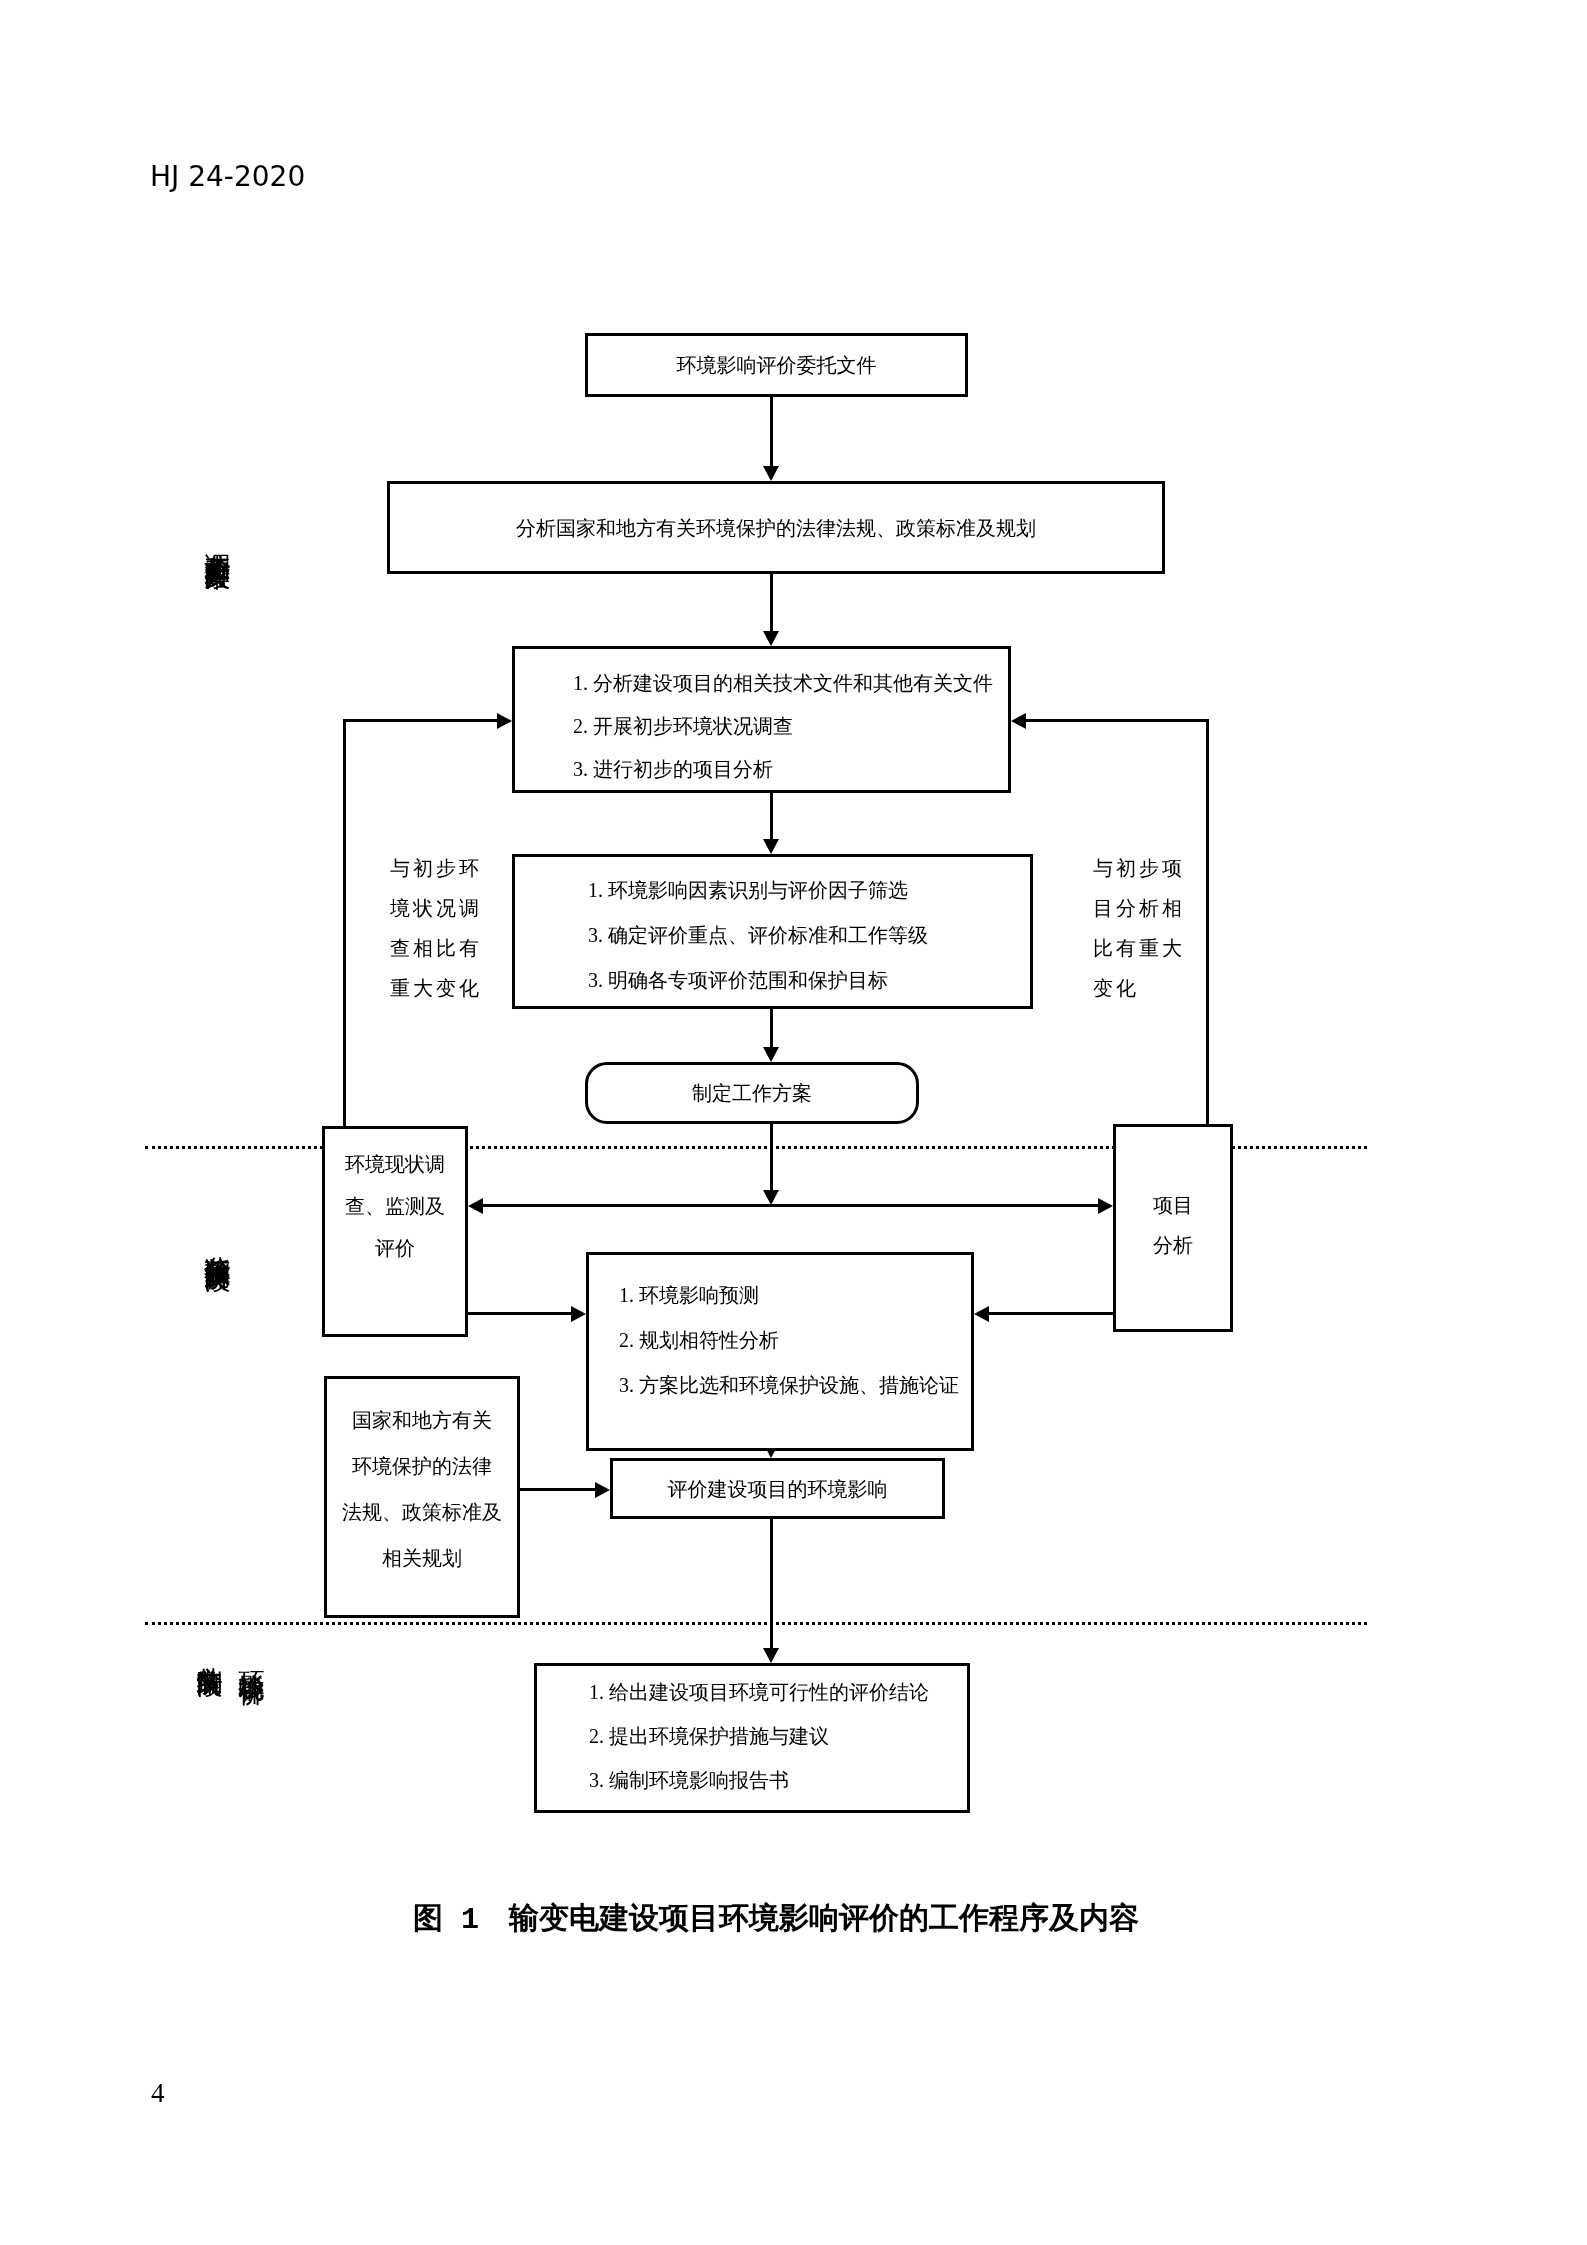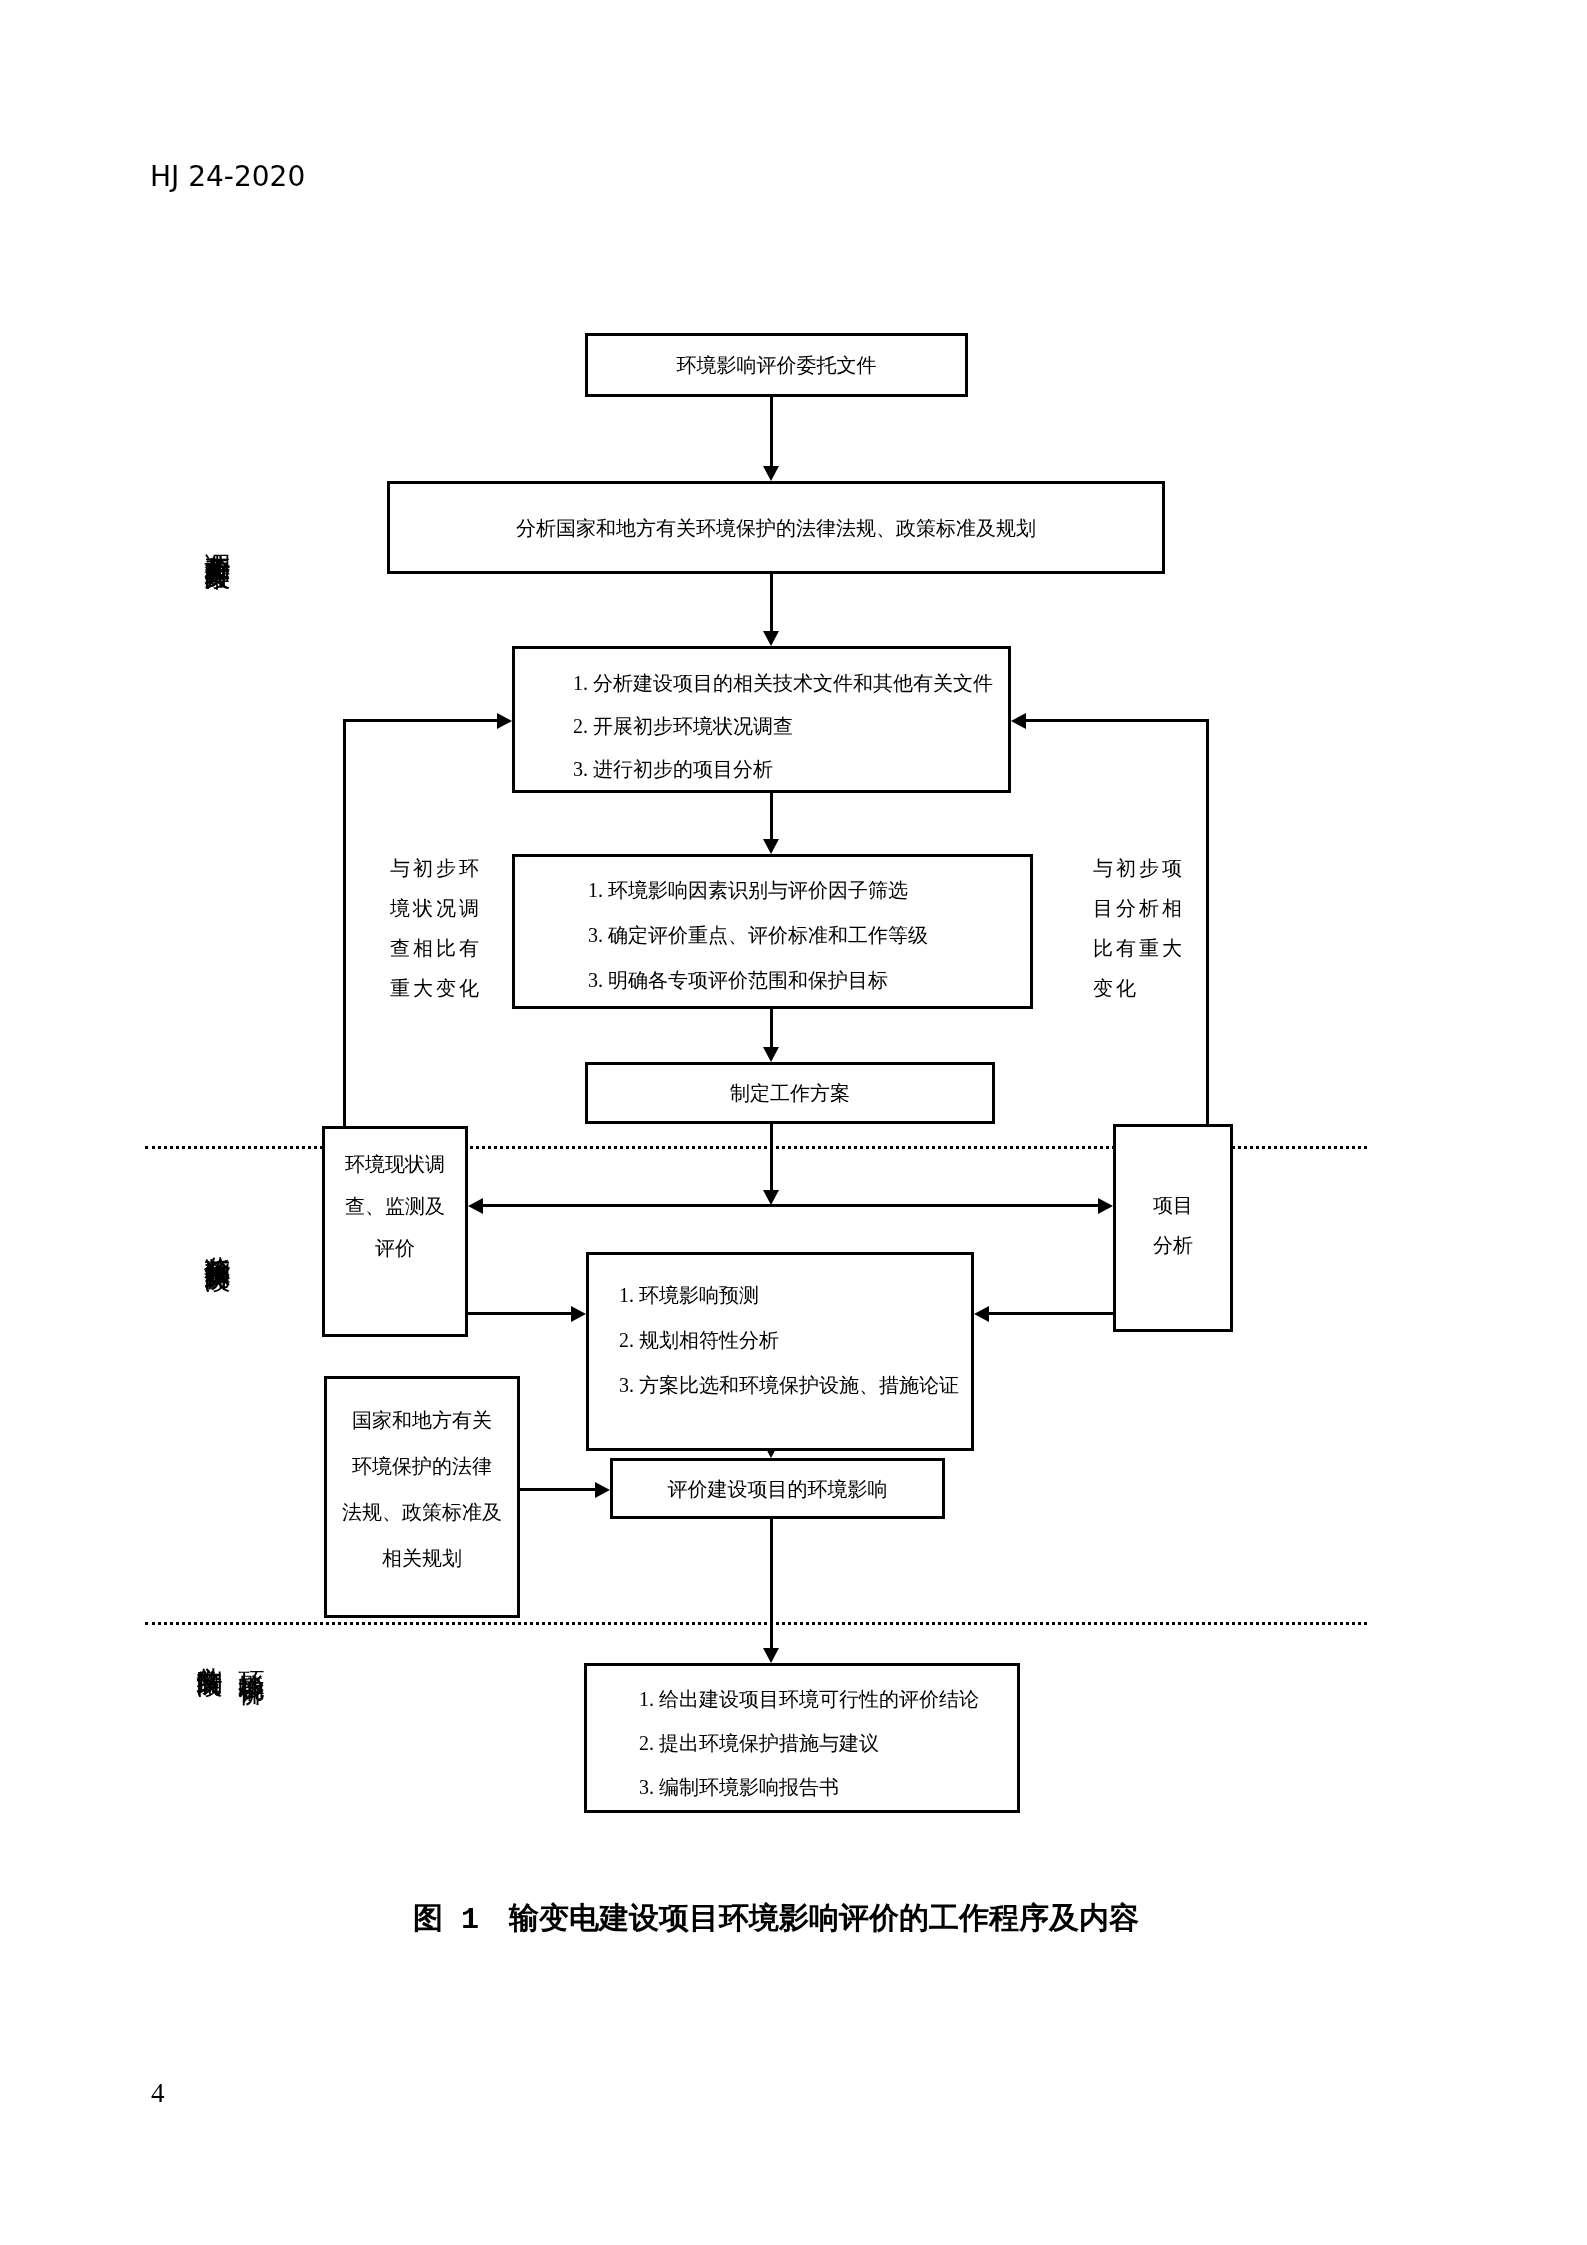--- a/index.html
+++ b/index.html
@@ -99,21 +99,21 @@
     <div class="item" style="height:43px;">2. 开展初步环境状况调查</div>
     <div class="item" style="height:43px;">3. 进行初步的项目分析</div>
   </div>
 
   <div class="box" style="left:512px;top:854px;width:521px;height:155px;padding:10px 0 0 73px;">
     <div class="item" style="height:45px;">1. 环境影响因素识别与评价因子筛选</div>
     <div class="item" style="height:45px;">3. 确定评价重点、评价标准和工作等级</div>
     <div class="item" style="height:45px;">3. 明确各专项评价范围和保护目标</div>
   </div>
 
-  <div class="box center-box" style="left:585px;top:1062px;width:410px;height:62px;">
+  <div class="box center-box" style="left:585px;top:1062px;width:334px;height:62px;border-radius:22px;">
     <span>制定工作方案</span>
   </div>
 
   <div class="box" style="left:322px;top:1126px;width:146px;height:211px;padding-top:14px;text-align:center;">
     <div class="item" style="height:42px;justify-content:center;">环境现状调</div>
     <div class="item" style="height:42px;justify-content:center;">查、监测及</div>
     <div class="item" style="height:42px;justify-content:center;">评价</div>
   </div>
 
   <div class="box" style="left:1113px;top:1124px;width:120px;height:208px;padding-top:58px;text-align:center;">
@@ -131,21 +131,21 @@
     <div class="item" style="height:46px;justify-content:center;">国家和地方有关</div>
     <div class="item" style="height:46px;justify-content:center;">环境保护的法律</div>
     <div class="item" style="height:46px;justify-content:center;">法规、政策标准及</div>
     <div class="item" style="height:46px;justify-content:center;">相关规划</div>
   </div>
 
   <div class="box center-box" style="left:610px;top:1458px;width:335px;height:61px;">
     <span>评价建设项目的环境影响</span>
   </div>
 
-  <div class="box" style="left:584px;top:1663px;width:436px;height:150px;padding:11px 0 0 52px;">
+  <div class="box" style="left:534px;top:1663px;width:436px;height:150px;padding:4px 0 0 52px;">
     <div class="item" style="height:44px;">1. 给出建设项目环境可行性的评价结论</div>
     <div class="item" style="height:44px;">2. 提出环境保护措施与建议</div>
     <div class="item" style="height:44px;">3. 编制环境影响报告书</div>
   </div>
 
   <div class="note" style="left:390px;top:848px;">
     <div class="item">与初步环</div>
     <div class="item">境状况调</div>
     <div class="item">查相比有</div>
     <div class="item">重大变化</div>

